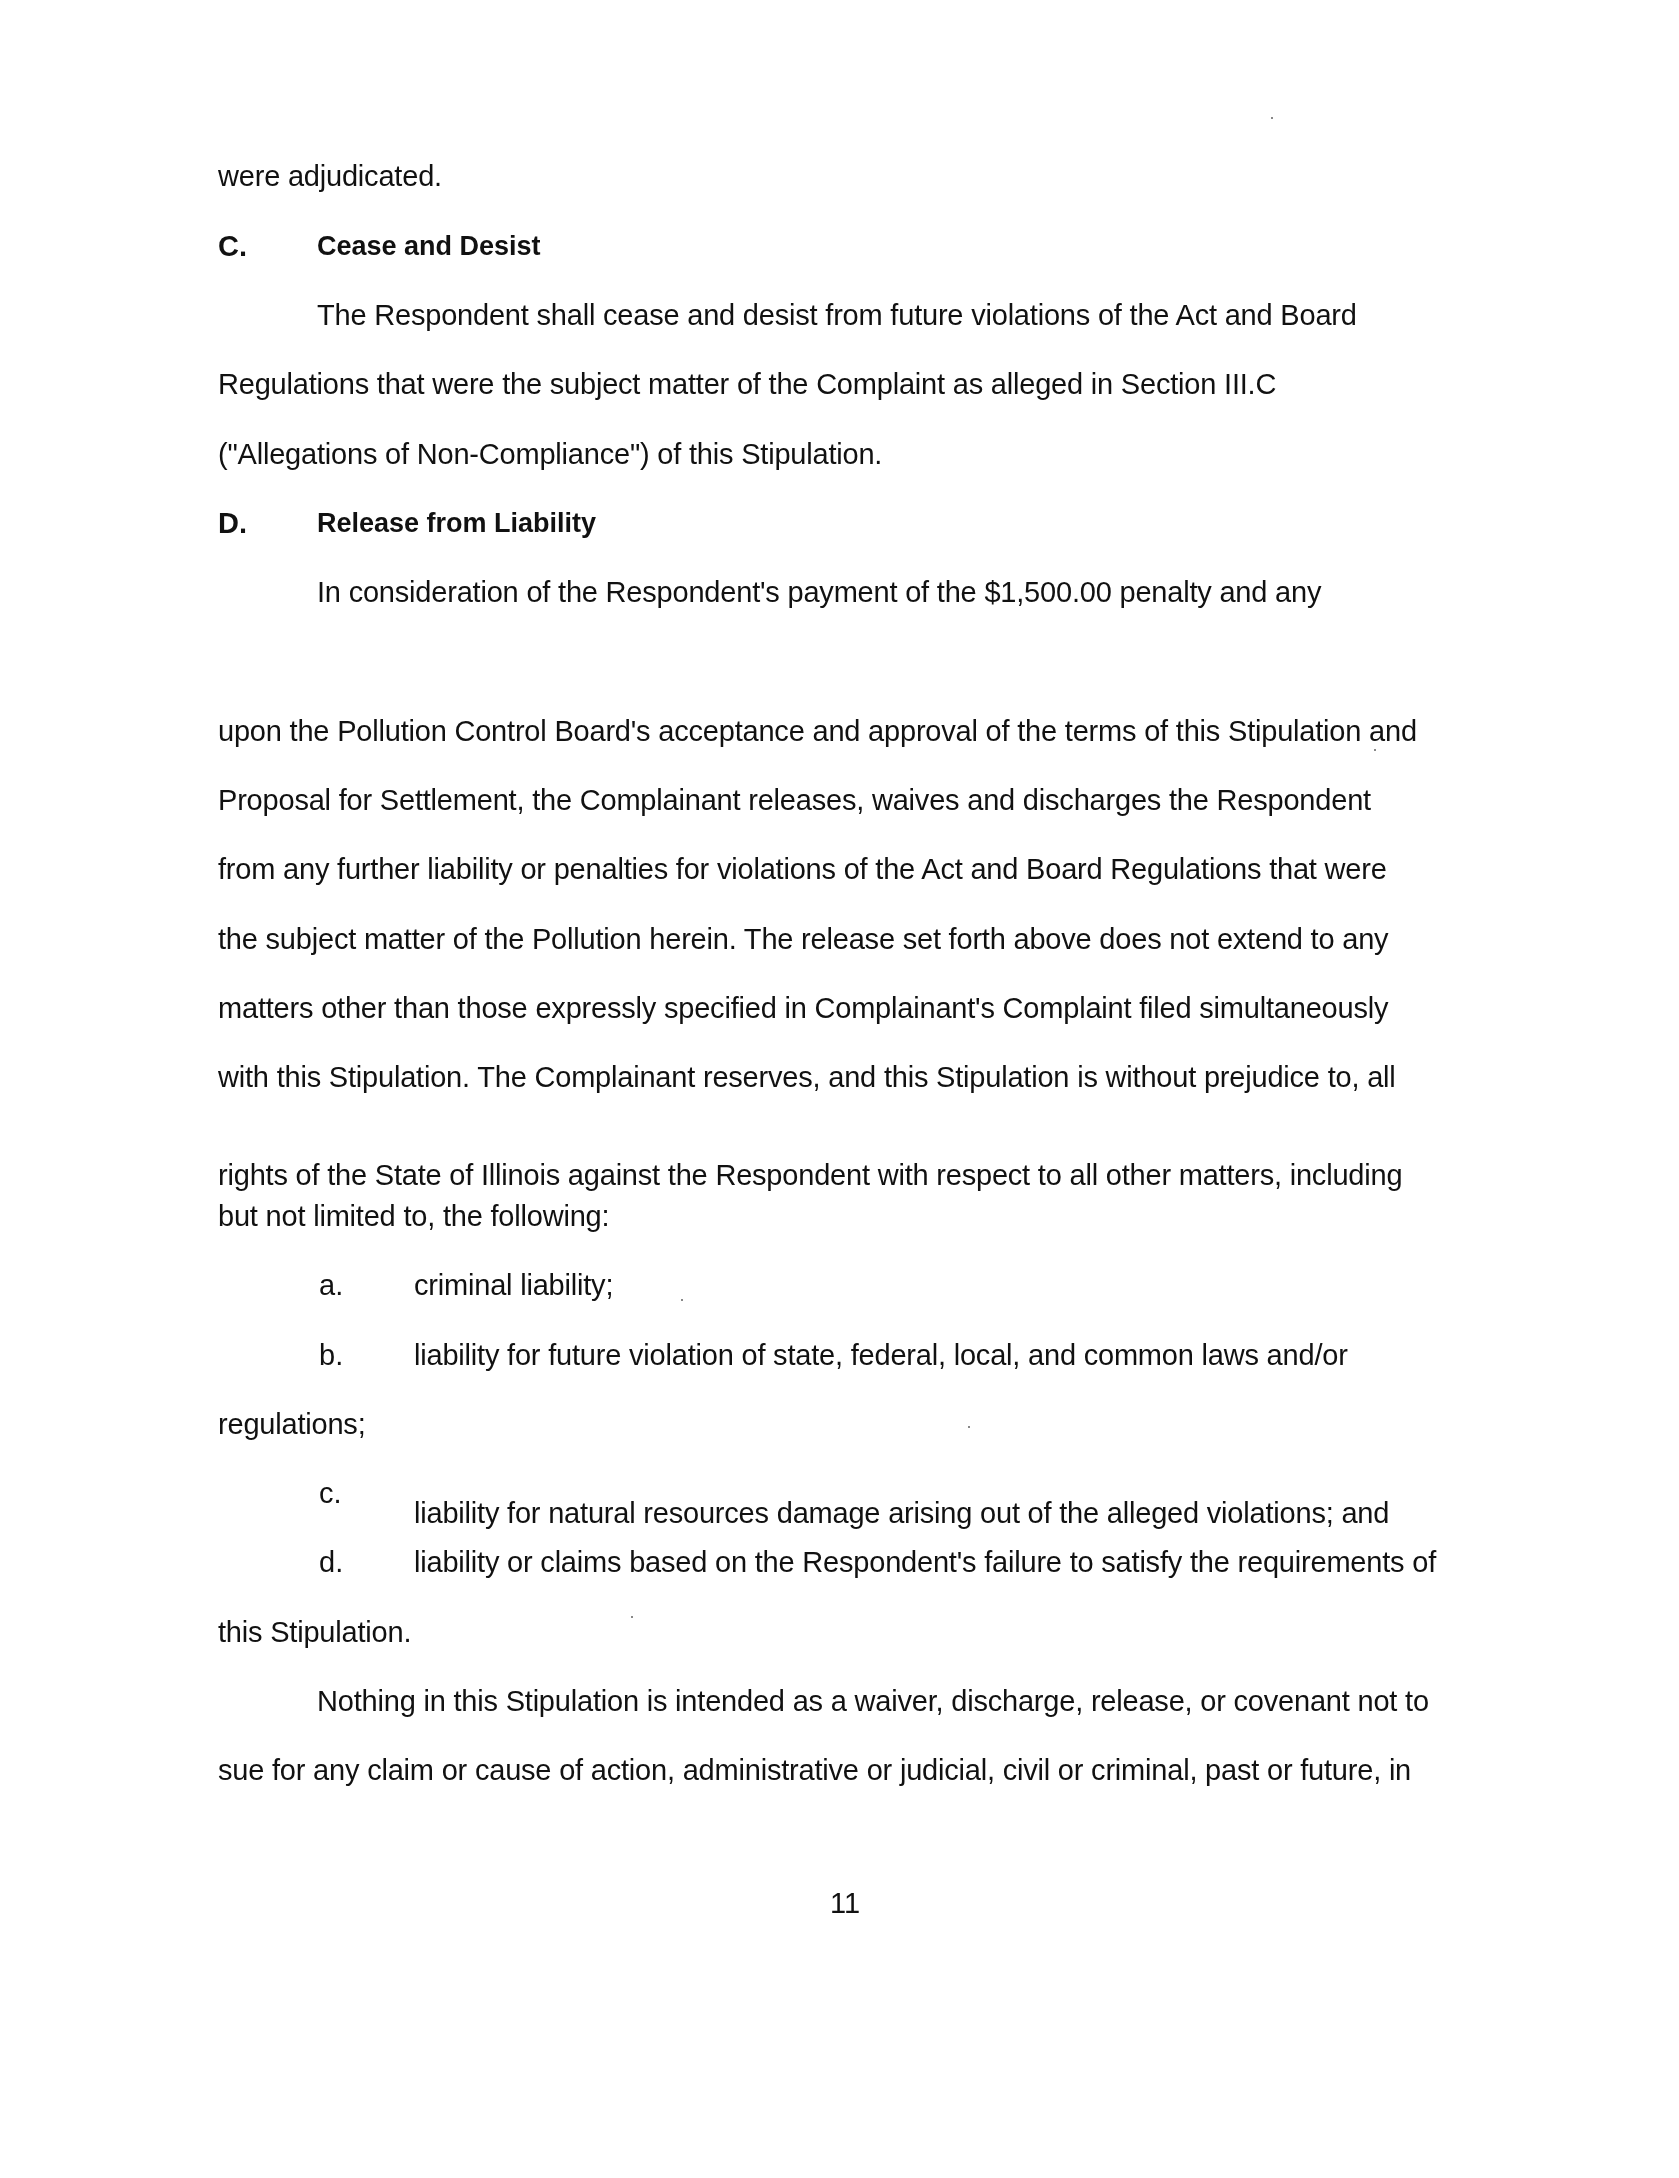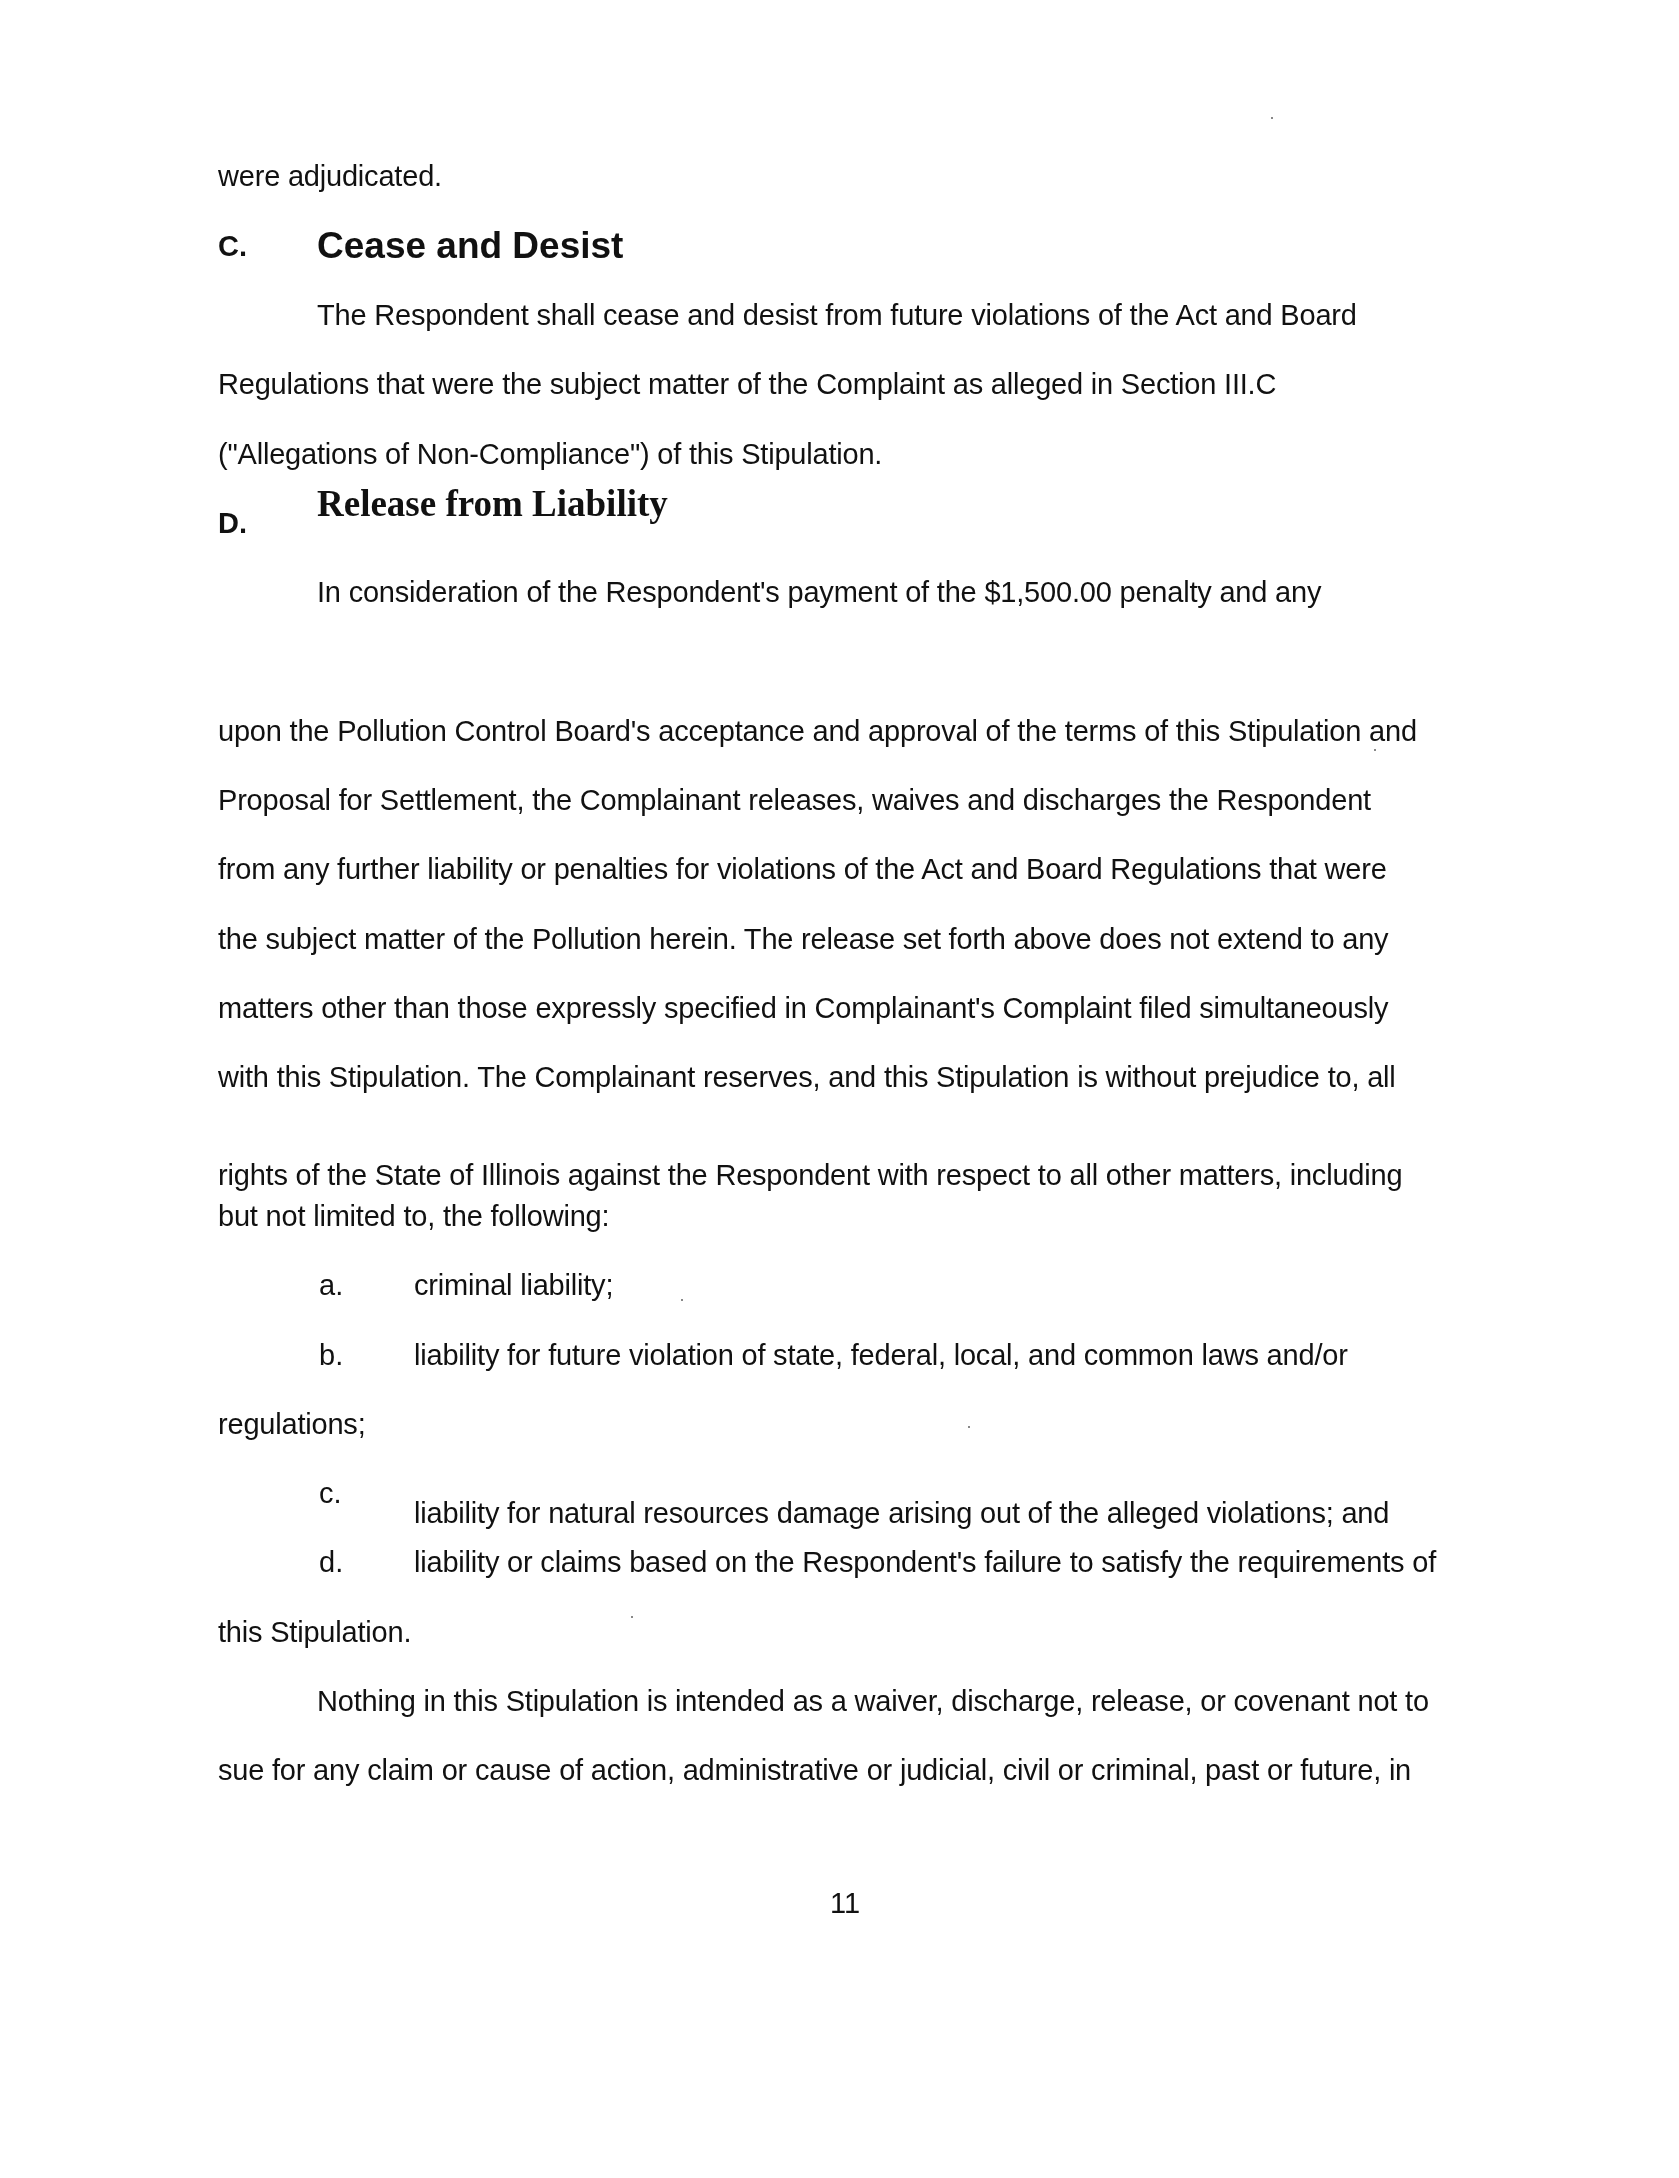--- a/index.html
+++ b/index.html
@@ -2,42 +2,42 @@
 <html><head>
 <meta charset="utf-8">
 <style>
   html, body { margin: 0; padding: 0; background: #ffffff; }
   body { width: 1679px; height: 2178px; position: relative; overflow: hidden;
          font-family: "Liberation Sans", sans-serif; color: #111111; }
   .page { position: absolute; left: 0; top: 0; width: 1679px; height: 2072px; }
   .line { position: absolute; left: 218px; font-size: 29px; line-height: 36px; white-space: nowrap; letter-spacing: -0.2px; }
   .indent { left: 317px; }
   .heading-letter { position: absolute; left: 218px; font-size: 29px; font-weight: bold; line-height: 36px; }
-  .heading-title { position: absolute; left: 317px; font-size: 37px; font-weight: bold; line-height: 36px; }
+  .heading-title { position: absolute; left: 317px; font-size: 27px; font-weight: bold; line-height: 36px; }
   .item-label { position: absolute; left: 319px; font-size: 29px; line-height: 36px; }
   .item-text { position: absolute; left: 414px; font-size: 29px; line-height: 36px; white-space: nowrap; letter-spacing: -0.2px; }
   .page-number { position: absolute; left: 830px; top: 1885px; font-size: 29px; line-height: 36px; }
   .speck { position: absolute; width: 2px; height: 2px; background: #888; }
 </style>
 </head>
 <body>
 
 <div class="page">
 
   <div class="line" style="top:158px;">were adjudicated.</div>
 
   <div class="heading-letter" style="top:228px;">C.</div>
   <div class="heading-title" style="top:228px;">Cease and Desist</div>
 
   <div class="line indent" style="top:297px;">The Respondent shall cease and desist from future violations of the Act and Board</div>
   <div class="line" style="top:366px;">Regulations that were the subject matter of the Complaint as alleged in Section III.C</div>
   <div class="line" style="top:436px;">("Allegations of Non-Compliance") of this Stipulation.</div>
 
   <div class="heading-letter" style="top:505px;">D.</div>
-  <div class="heading-title" style="top:486px;font-family:Liberation Serif, serif;">Release from Liability</div>
+  <div class="heading-title" style="top:505px;">Release from Liability</div>
 
   <div class="line indent" style="top:574px;">In consideration of the Respondent's payment of the $1,500.00 penalty and any</div>
   <div class="line" style="top:713px;">upon the Pollution Control Board's acceptance and approval of the terms of this Stipulation and</div>
   <div class="line" style="top:782px;">Proposal for Settlement, the Complainant releases, waives and discharges the Respondent</div>
   <div class="line" style="top:851px;">from any further liability or penalties for violations of the Act and Board Regulations that were</div>
   <div class="line" style="top:921px;">the subject matter of the Pollution herein. The release set forth above does not extend to any</div>
   <div class="line" style="top:990px;">matters other than those expressly specified in Complainant's Complaint filed simultaneously</div>
   <div class="line" style="top:1059px;">with this Stipulation.  The Complainant reserves, and this Stipulation is without prejudice to, all</div>
   <div class="line" style="top:1129px;margin-top:28px;">rights of the State of Illinois against the Respondent with respect to all other matters, including</div>
   <div class="line" style="top:1198px;">but not limited to, the following:</div>

